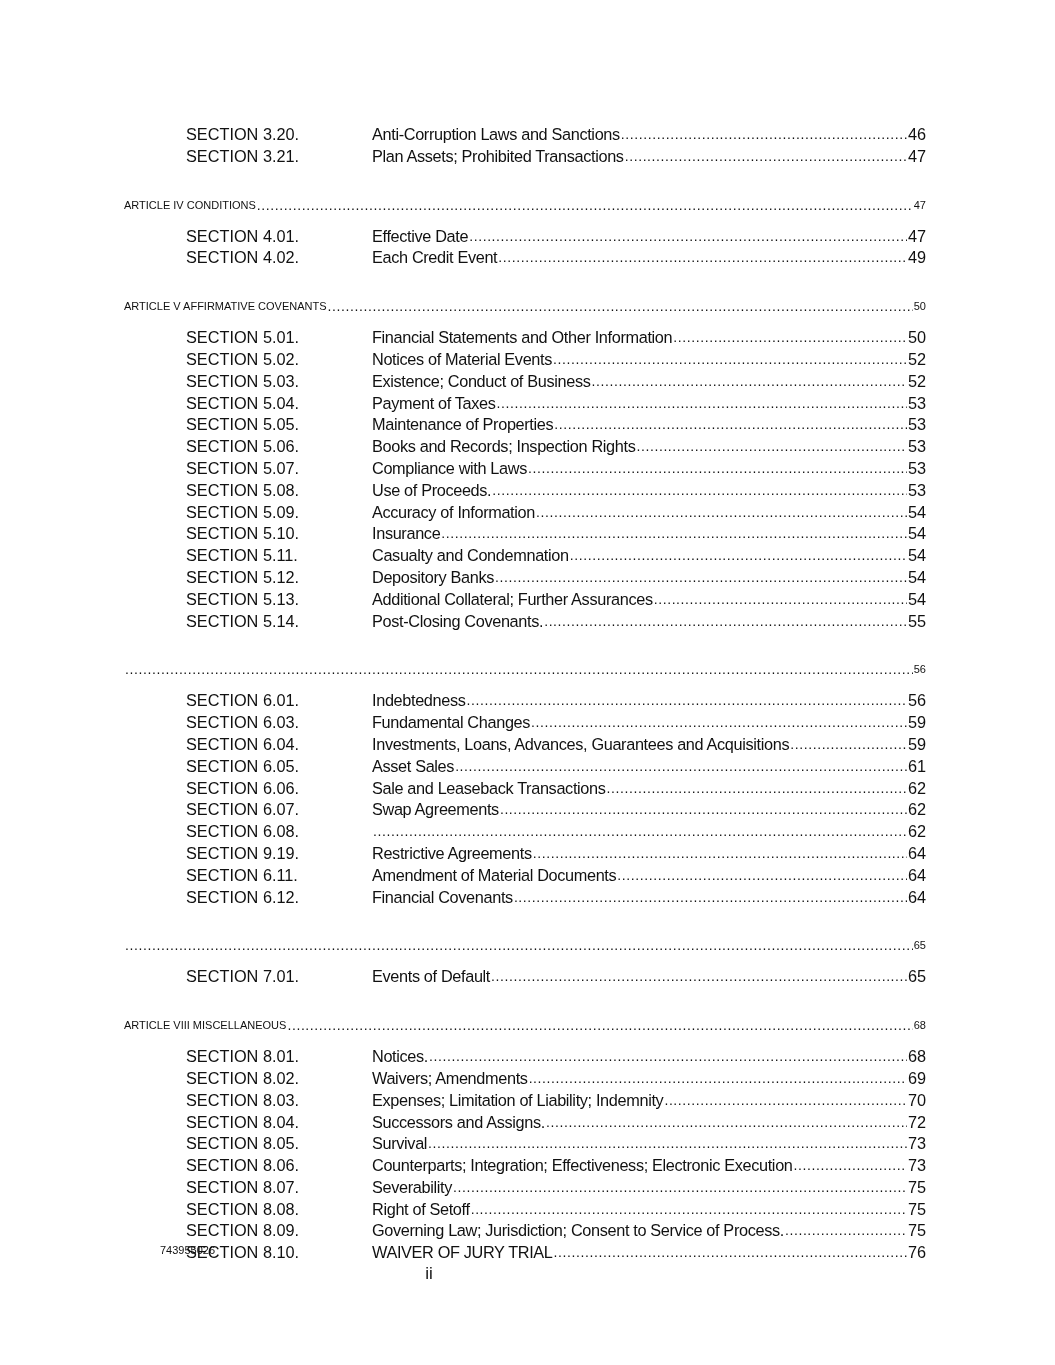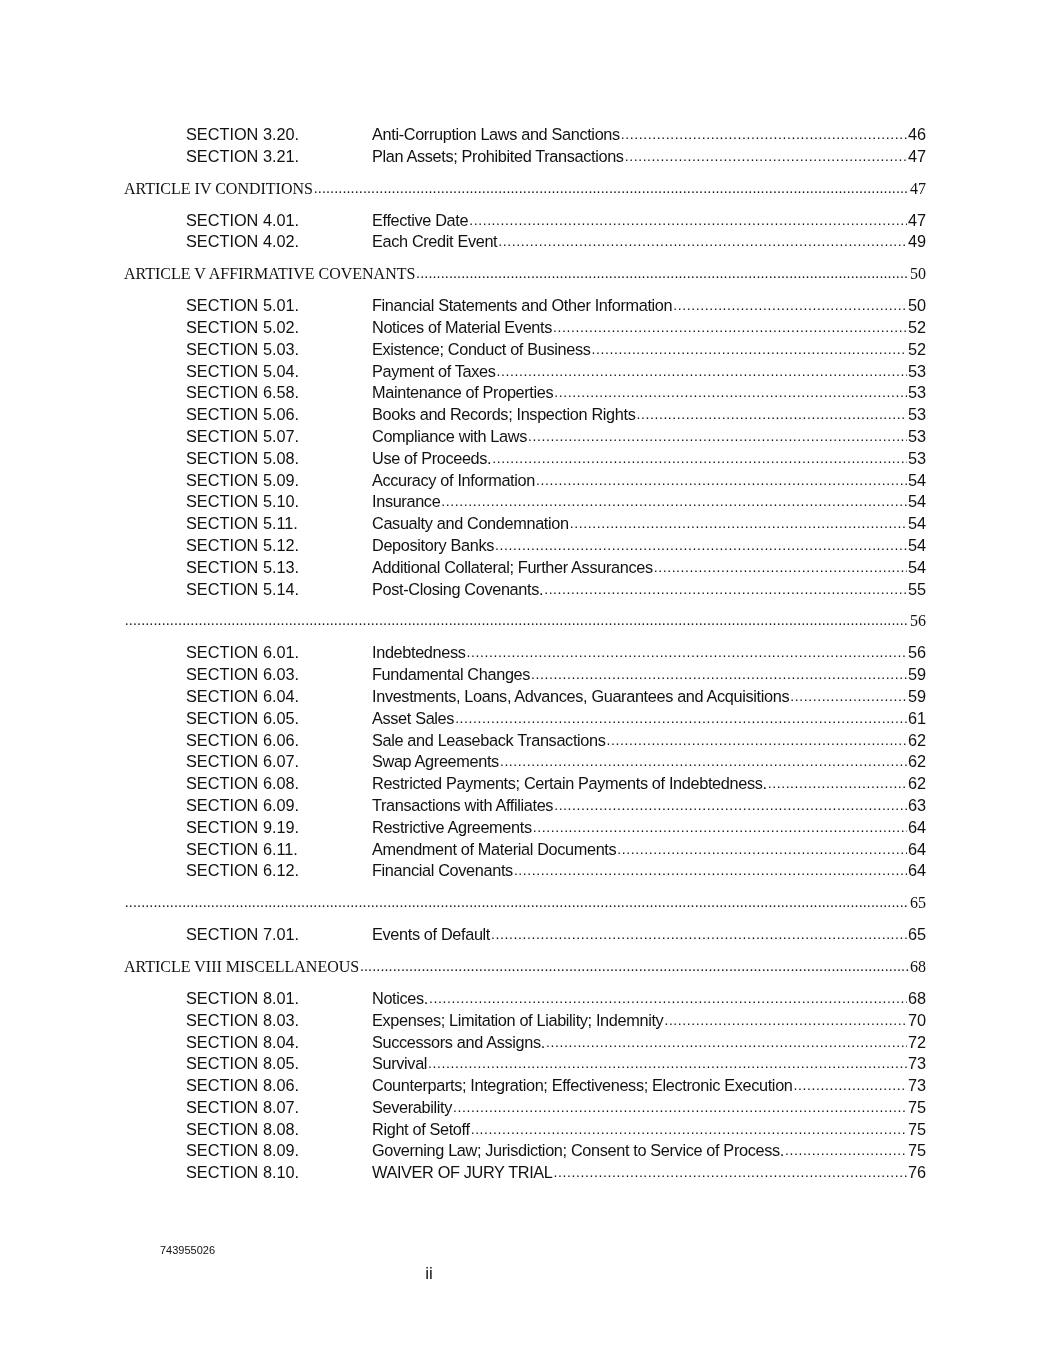--- a/index.html
+++ b/index.html
@@ -2,22 +2,22 @@
 <html><head>
   <meta charset="utf-8">
   <style>
     html, body { margin: 0; padding: 0; background: #ffffff; }
     body { width: 1055px; height: 1365px; position: relative; overflow: hidden;
            font-family: "Liberation Sans", sans-serif; color: #111; }
     #toc { position: absolute; left: 124px; top: 124px; width: 802px; }
     .row { display: flex; align-items: center; height: 21.8px; line-height: 21.8px;
            font-size: 16.3px; letter-spacing: -0.35px; white-space: nowrap; }
     .row.section { padding-left: 62px; }
-    .row.article { font-size: 16px; letter-spacing: 0; height: 22px; line-height: 22px;
-                   margin-top: 10px; margin-bottom: 10px; font-family: Liberation Serif, serif; }
+    .row.article { font-size: 11px; letter-spacing: 0; height: 22px; line-height: 22px;
+                   margin-top: 26px; margin-bottom: 10px; }
     .row .num { display: inline-block; width: 186px; flex: 0 0 186px; letter-spacing: 0; }
     .row .title { flex: 0 0 auto; }
     .row .dots { flex: 1 1 auto; overflow: hidden; position: relative; height: 100%; margin: 0 1px; }
     .row .dots::after { content: "......................................................................................................................................................................................................................................................................"; position: absolute; left: 0; bottom: 0; white-space: nowrap; letter-spacing: 0.6px; font-size: 14px; }
     .row .page { flex: 0 0 auto; text-align: right; letter-spacing: 0; }
     #page-number { position: absolute; top: 1264px; left: 0; width: 858px; text-align: center;
                    font-size: 17px; }
     #doc-id { position: absolute; top: 1244px; left: 124px; font-size: 11px; margin-left: 36px; }
   </style>
 </head>
@@ -76,21 +76,21 @@
       <span class="dots"></span>
       <span class="page">52</span>
     </div>
     <div class="row section">
       <span class="num">SECTION 5.04.</span>
       <span class="title">Payment of Taxes</span>
       <span class="dots"></span>
       <span class="page">53</span>
     </div>
     <div class="row section">
-      <span class="num">SECTION 6.58.</span>
+      <span class="num">SECTION 5.05.</span>
       <span class="title">Maintenance of Properties</span>
       <span class="dots"></span>
       <span class="page">53</span>
     </div>
     <div class="row section">
       <span class="num">SECTION 5.06.</span>
       <span class="title">Books and Records; Inspection Rights</span>
       <span class="dots"></span>
       <span class="page">53</span>
     </div>
@@ -177,29 +177,22 @@
       <span class="page">62</span>
     </div>
     <div class="row section">
       <span class="num">SECTION 6.07.</span>
       <span class="title">Swap Agreements</span>
       <span class="dots"></span>
       <span class="page">62</span>
     </div>
     <div class="row section">
       <span class="num">SECTION 6.08.</span>
-      <span class="title">Restricted Payments; Certain Payments of Indebtedness.</span>
       <span class="dots"></span>
       <span class="page">62</span>
-    </div>
-    <div class="row section">
-      <span class="num">SECTION 6.09.</span>
-      <span class="title">Transactions with Affiliates</span>
-      <span class="dots"></span>
-      <span class="page">63</span>
     </div>
     <div class="row section">
       <span class="num">SECTION 9.19.</span>
       <span class="title">Restrictive Agreements</span>
       <span class="dots"></span>
       <span class="page">64</span>
     </div>
     <div class="row section">
       <span class="num">SECTION 6.11.</span>
       <span class="title">Amendment of Material Documents</span>
@@ -225,20 +218,26 @@
     <div class="row article">
       <span class="title">ARTICLE VIII MISCELLANEOUS</span>
       <span class="dots"></span>
       <span class="page">68</span>
     </div>
     <div class="row section">
       <span class="num">SECTION 8.01.</span>
       <span class="title">Notices.</span>
       <span class="dots"></span>
       <span class="page">68</span>
+    </div>
+    <div class="row section">
+      <span class="num">SECTION 8.02.</span>
+      <span class="title">Waivers; Amendments</span>
+      <span class="dots"></span>
+      <span class="page">69</span>
     </div>
     <div class="row section">
       <span class="num">SECTION 8.03.</span>
       <span class="title">Expenses; Limitation of Liability; Indemnity</span>
       <span class="dots"></span>
       <span class="page">70</span>
     </div>
     <div class="row section">
       <span class="num">SECTION 8.04.</span>
       <span class="title">Successors and Assigns.</span>

